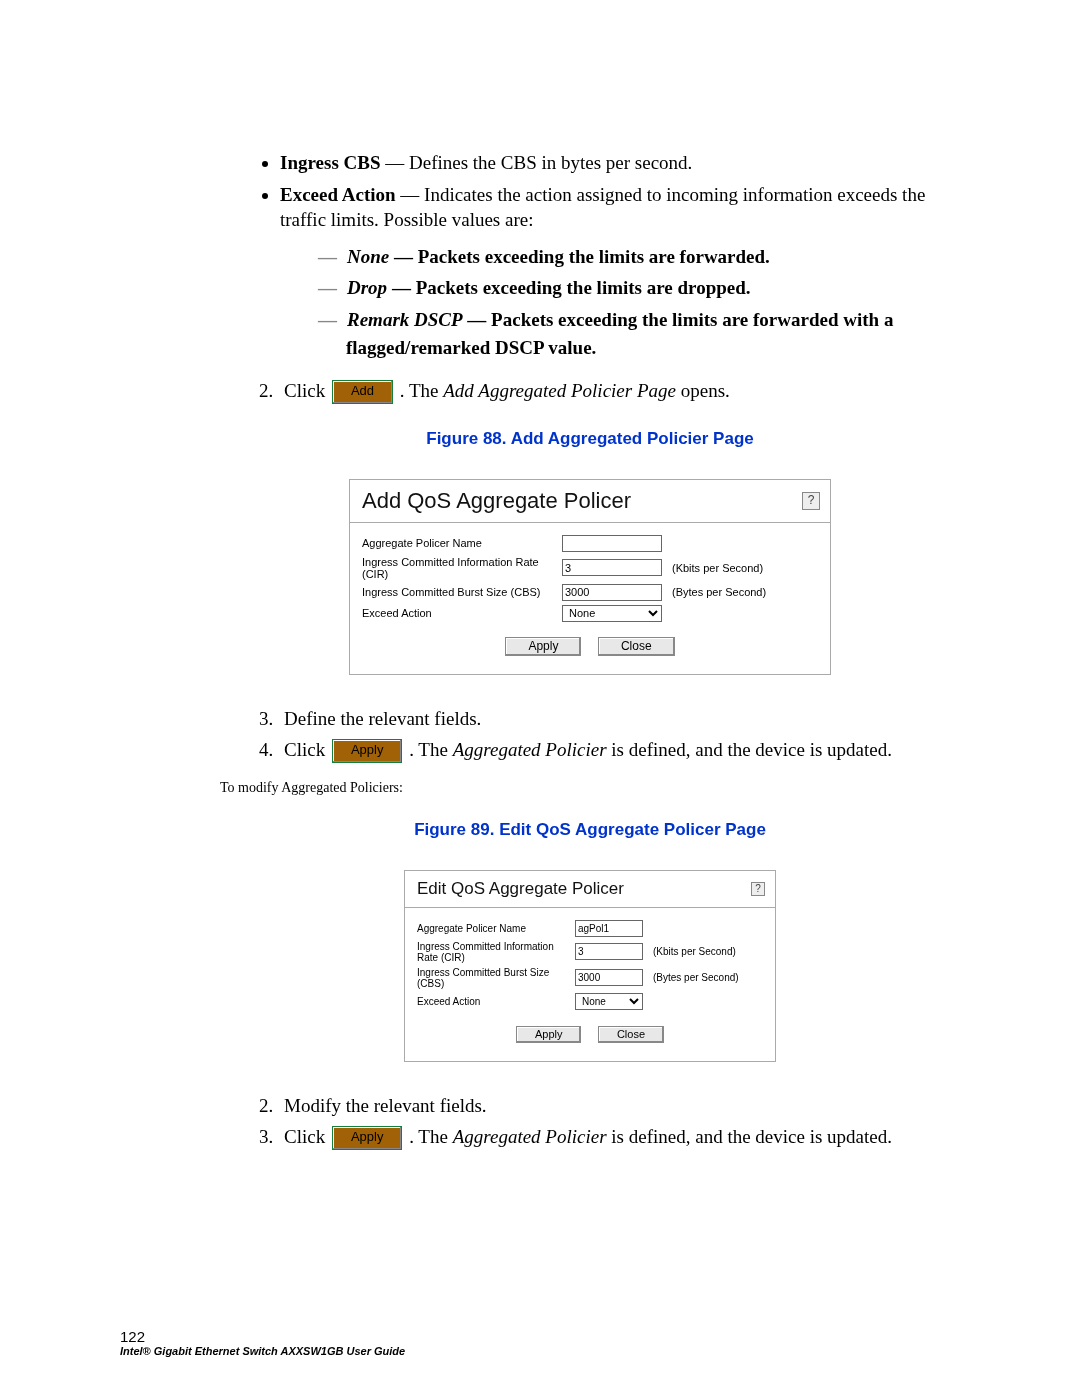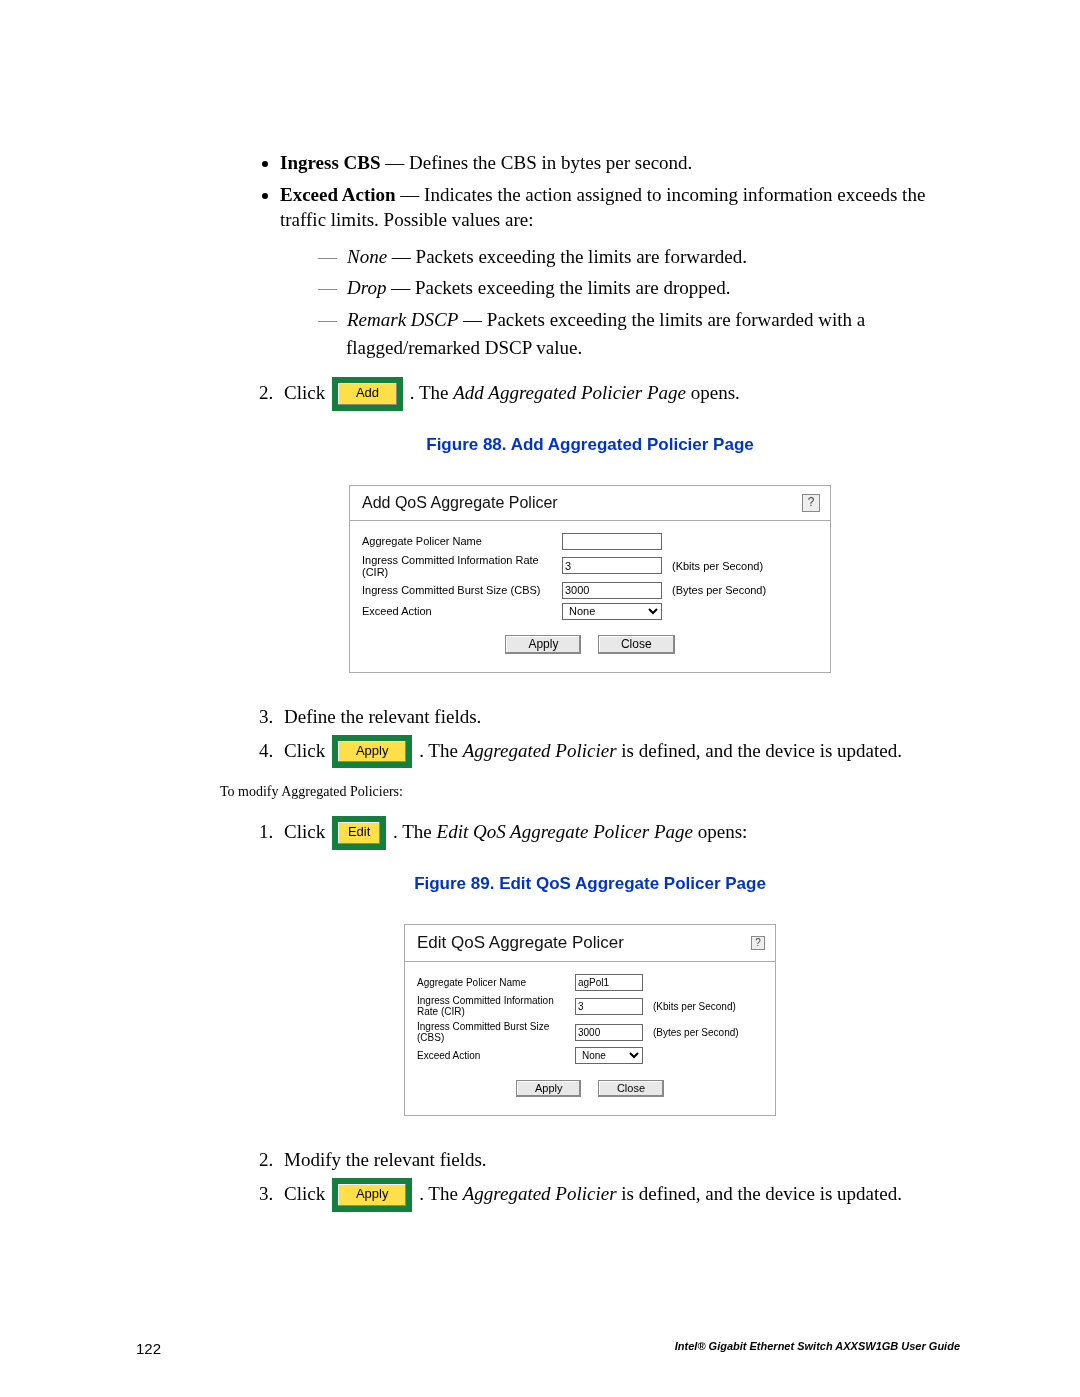--- a/index.html
+++ b/index.html
@@ -21,20 +21,21 @@
   }
   .bullet-list > li {
     font-size: 19px;
     line-height: 1.35;
     margin-bottom: 6px;
   }
   .sub-list {
     list-style: none;
     margin: 10px 0 10px 0;
     padding-left: 38px;
+    font-weight: bold;
   }
   .sub-list > li {
     font-size: 19px;
     line-height: 1.45;
     margin-bottom: 4px;
     text-indent: -28px;
     padding-left: 28px;
   }
   .dash { color: #888; margin-right: 10px; }
   .bold { font-weight: bold; }
@@ -46,22 +47,22 @@
   .num-list > li {
     font-size: 19px;
     line-height: 1.45;
     margin-bottom: 4px;
     padding-left: 6px;
   }
   .inline-btn {
     display: inline-block;
     font-family: Tahoma, Arial, sans-serif;
     font-size: 13px;
-    background: #fde047;
-    border: 6px solid #15803d;
+    background: #a16207;
+    border: 1px solid #15803d;
     box-shadow: inset -1px -1px 0 #888, inset 1px 1px 0 #fff;
     padding: 1px 18px 2px 18px;
     vertical-align: 2px;
     margin: 0 2px;
   }
   .figcap {
     text-align: center;
     color: #0033cc;
     font-family: Arial, Helvetica, sans-serif;
     font-weight: bold;
@@ -78,21 +79,21 @@
   .dlg.add { width: 480px; }
   .dlg.edit { width: 370px; }
   .dlg-hdr {
     display: flex;
     align-items: center;
     justify-content: space-between;
     padding: 8px 10px 4px 12px;
   }
   .dlg-hdr .title {
     font-family: Arial, Helvetica, sans-serif;
-    font-size: 16px;
+    font-size: 22px;
     font-weight: normal;
     color: #111;
   }
   .dlg.edit .dlg-hdr .title { font-size: 17px; }
   .help {
     display: inline-block;
     width: 16px; height: 16px;
     border: 1px solid #888;
     background: #eee;
     font-size: 12px;
@@ -139,25 +140,26 @@
     border: 1px solid #888;
     box-shadow: inset -1px -1px 0 #888, inset 1px 1px 0 #fff;
     padding: 1px 22px 2px 22px;
     margin: 0 6px;
   }
   .dlg.edit .dlg-bb .dbtn { font-size: 11px; padding: 1px 18px 2px 18px; }
   .plain { font-size: 14px; margin: 10px 0 6px 0; }
   .footer {
     position: absolute;
     bottom: 40px;
-    left: 16px; right: 0;
+    left: 0; right: 0;
     display: flex;
     justify-content: space-between;
     padding: 0 120px 0 120px;
     font-family: Arial, Helvetica, sans-serif;
+    flex-direction: column;
   }
   .footer .pg { font-size: 15px; }
   .footer .doc { font-style: italic; font-weight: bold; font-size: 11px; }
 </style>
 </head>
 <body>
 
 <div class="page">
 
   <ul class="bullet-list">
@@ -220,27 +222,20 @@
     <li>Define the relevant fields.</li>
     <li>
       <span>Click </span>
       <span class="inline-btn">Apply</span>
       <span>. The </span><span class="italic">Aggregated Policier</span><span> is defined, and the device is updated.</span>
     </li>
   </ol>
 
   <p class="plain">To modify Aggregated Policiers:</p>
 
-  <ol class="num-list" start="1">
-    <li>
-      <span>Click </span>
-      <span class="inline-btn" style="padding:1px 10px 2px 10px;">Edit</span>
-      <span>. The </span><span class="italic">Edit QoS Aggregate Policer Page</span><span> opens:</span>
-    </li>
-  </ol>
 
   <div class="figcap">Figure 89. Edit QoS Aggregate Policer Page</div>
 
   <div class="dlg edit">
     <div class="dlg-hdr">
       <span class="title">Edit QoS Aggregate Policer</span>
       <span class="help" style="width:12px;height:12px;font-size:10px;line-height:11px;">?</span>
     </div>
     <hr>
     <div class="formrow">

